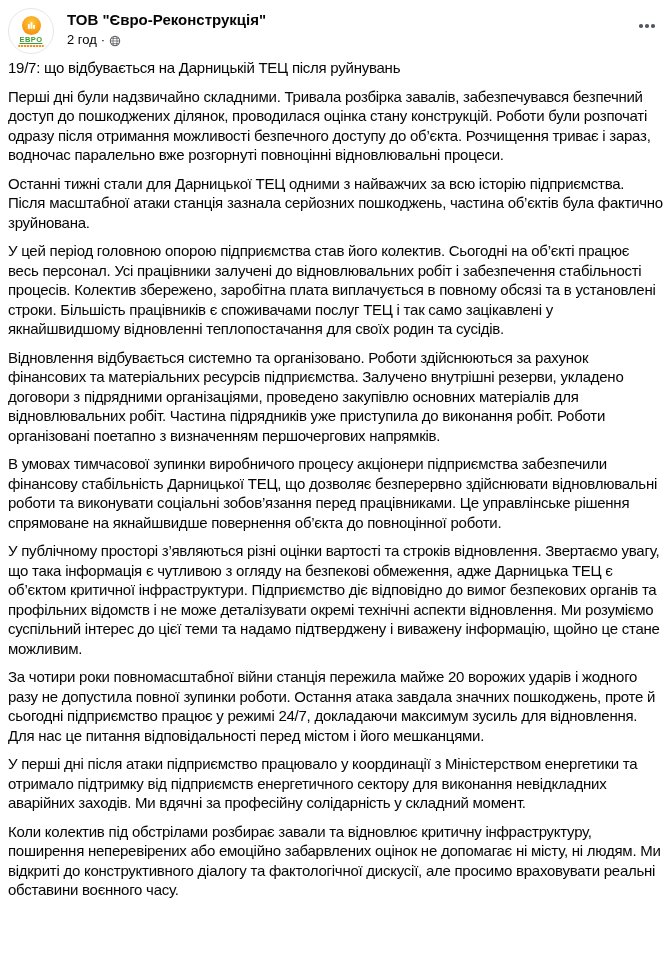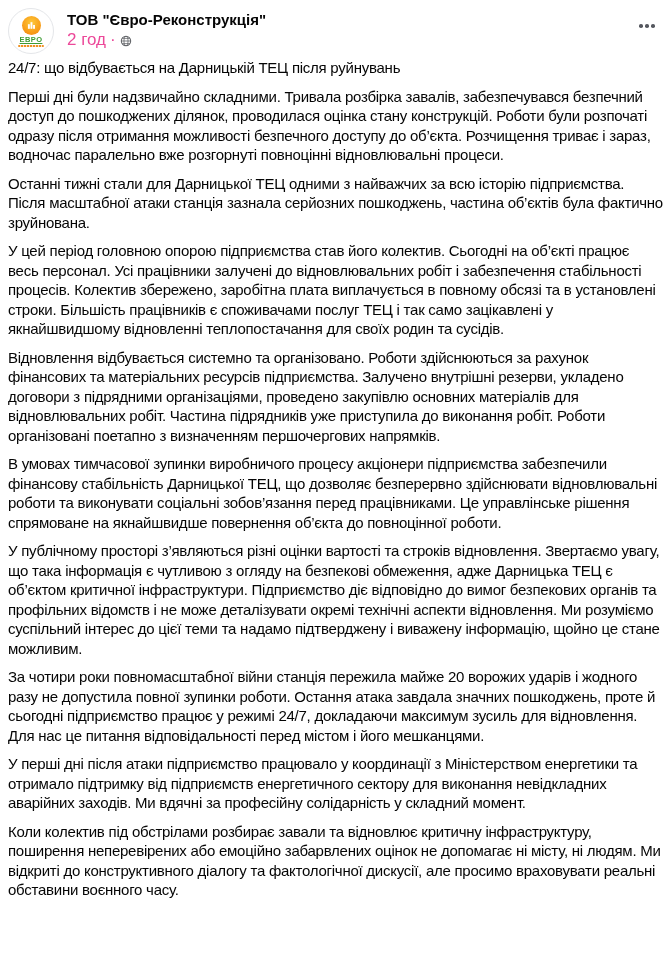--- a/index.html
+++ b/index.html
@@ -72,23 +72,23 @@
     font-size: 15px;
     line-height: 20px;
     font-weight: 600;
     color: #050505;
     cursor: pointer;
   }
   .meta {
     margin-top: 2px;
     display: flex;
     align-items: center;
-    font-size: 17px;
+    font-size: 13px;
     line-height: 16px;
-    color: #ec4899;
+    color: #000000;
   }
   .meta .timestamp { cursor: pointer; }
   .dot-sep { margin: 0 4px; }
   .globe { display: inline-flex; align-items: center; margin-top: 1px; }
   .more-btn {
     position: absolute;
     top: 9px;
     right: 7px;
     width: 34px;
     height: 34px;
@@ -161,21 +161,21 @@
 
     <button class="more-btn" aria-label="More options">
       <span class="d"></span>
       <span class="d"></span>
       <span class="d"></span>
     </button>
 
   </div>
 
   <div class="body">
-    <p class="post-title">24/7: що відбувається на Дарницькій ТЕЦ після руйнувань</p>
+    <p class="post-title">19/7: що відбувається на Дарницькій ТЕЦ після руйнувань</p>
     <div class="paragraphs">
         <p>Перші дні були надзвичайно складними. Тривала розбірка завалів, забезпечувався безпечний доступ до пошкоджених ділянок, проводилася оцінка стану конструкцій. Роботи були розпочаті одразу після отримання можливості безпечного доступу до об’єкта. Розчищення триває і зараз, водночас паралельно вже розгорнуті повноцінні відновлювальні процеси.</p>
         <p>Останні тижні стали для Дарницької ТЕЦ одними з найважчих за всю історію підприємства. Після масштабної атаки станція зазнала серйозних пошкоджень, частина об’єктів була фактично зруйнована.</p>
         <p>У цей період головною опорою підприємства став його колектив. Сьогодні на об’єкті працює весь персонал. Усі працівники залучені до відновлювальних робіт і забезпечення стабільності процесів. Колектив збережено, заробітна плата виплачується в повному обсязі та в установлені строки. Більшість працівників є споживачами послуг ТЕЦ і так само зацікавлені у якнайшвидшому відновленні теплопостачання для своїх родин та сусідів.</p>
         <p>Відновлення відбувається системно та організовано. Роботи здійснюються за рахунок фінансових та матеріальних ресурсів підприємства. Залучено внутрішні резерви, укладено договори з підрядними організаціями, проведено закупівлю основних матеріалів для відновлювальних робіт. Частина підрядників уже приступила до виконання робіт. Роботи організовані поетапно з визначенням першочергових напрямків.</p>
         <p>В умовах тимчасової зупинки виробничого процесу акціонери підприємства забезпечили фінансову стабільність Дарницької ТЕЦ, що дозволяє безперервно здійснювати відновлювальні роботи та виконувати соціальні зобов’язання перед працівниками. Це управлінське рішення спрямоване на якнайшвидше повернення об’єкта до повноцінної роботи.</p>
         <p>У публічному просторі з’являються різні оцінки вартості та строків відновлення. Звертаємо увагу, що така інформація є чутливою з огляду на безпекові обмеження, адже Дарницька ТЕЦ є об’єктом критичної інфраструктури. Підприємство діє відповідно до вимог безпекових органів та профільних відомств і не може деталізувати окремі технічні аспекти відновлення. Ми розуміємо суспільний інтерес до цієї теми та надамо підтверджену і виважену інформацію, щойно це стане можливим.</p>
         <p>За чотири роки повномасштабної війни станція пережила майже 20 ворожих ударів і жодного разу не допустила повної зупинки роботи. Остання атака завдала значних пошкоджень, проте й сьогодні підприємство працює у режимі 24/7, докладаючи максимум зусиль для відновлення. Для нас це питання відповідальності перед містом і його мешканцями.</p>
         <p>У перші дні після атаки підприємство працювало у координації з Міністерством енергетики та отримало підтримку від підприємств енергетичного сектору для виконання невідкладних аварійних заходів. Ми вдячні за професійну солідарність у складний момент.</p>
         <p>Коли колектив під обстрілами розбирає завали та відновлює критичну інфраструктуру, поширення неперевірених або емоційно забарвлених оцінок не допомагає ні місту, ні людям. Ми відкриті до конструктивного діалогу та фактологічної дискусії, але просимо враховувати реальні обставини воєнного часу.</p>

